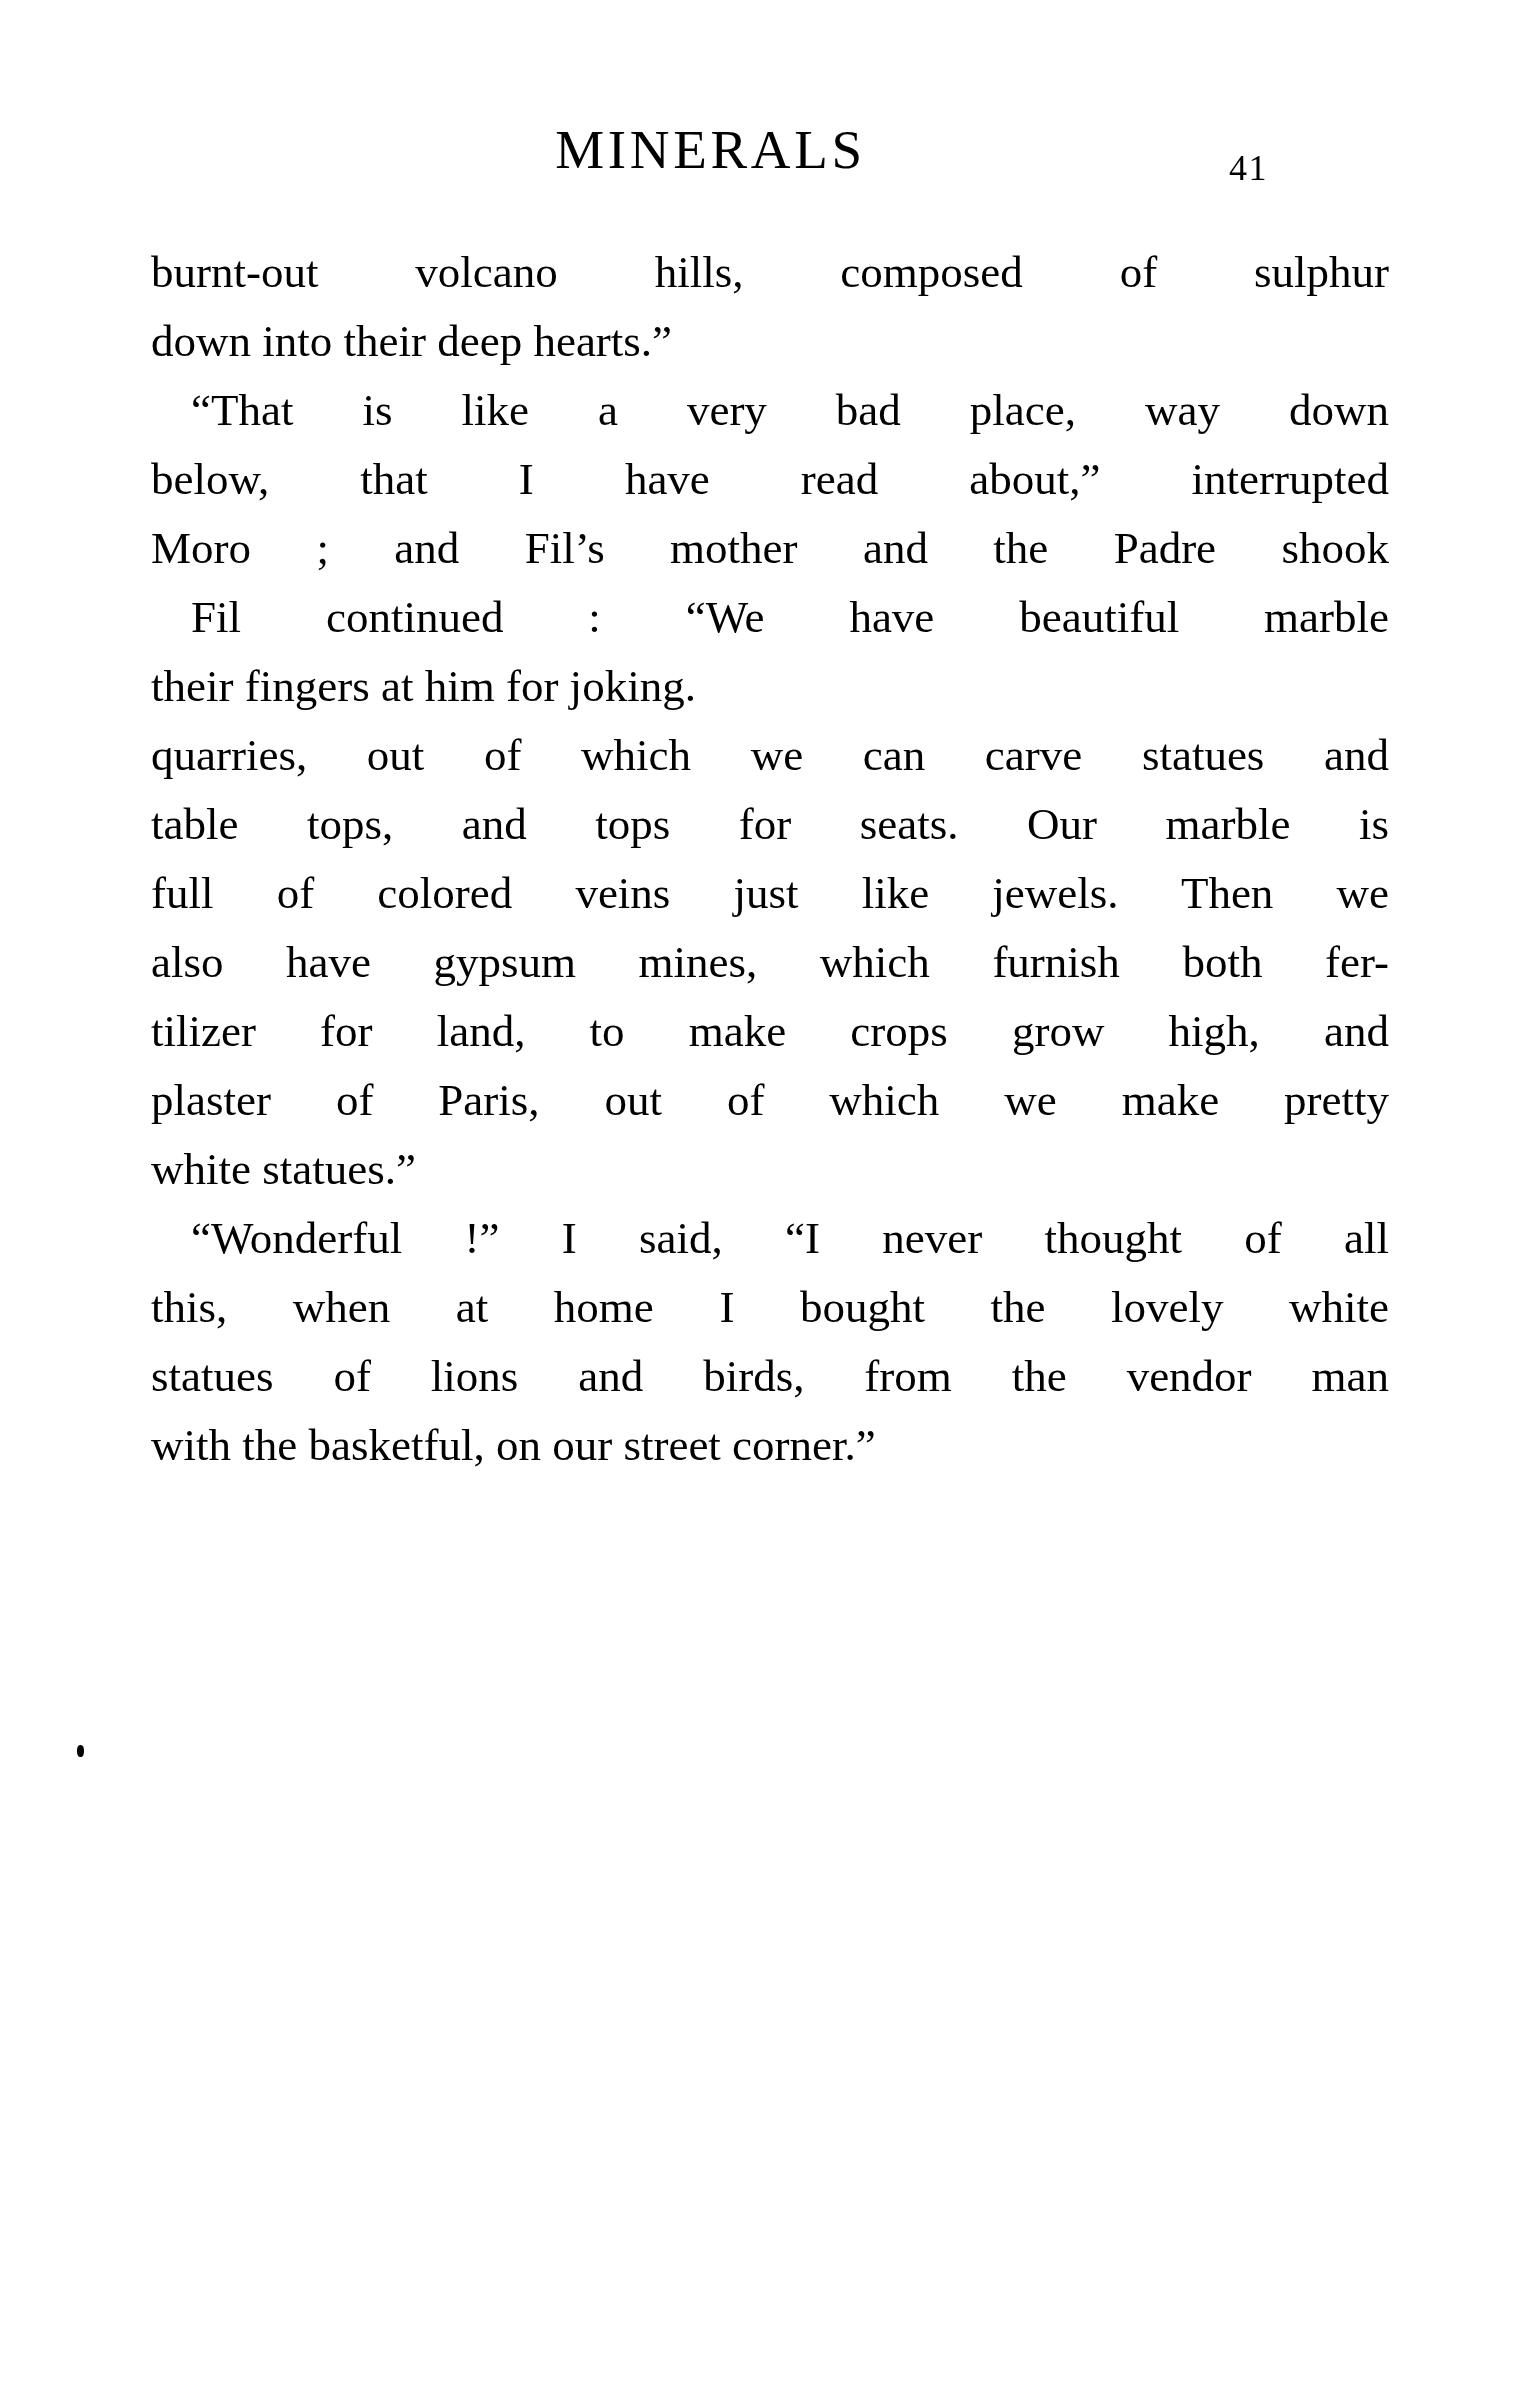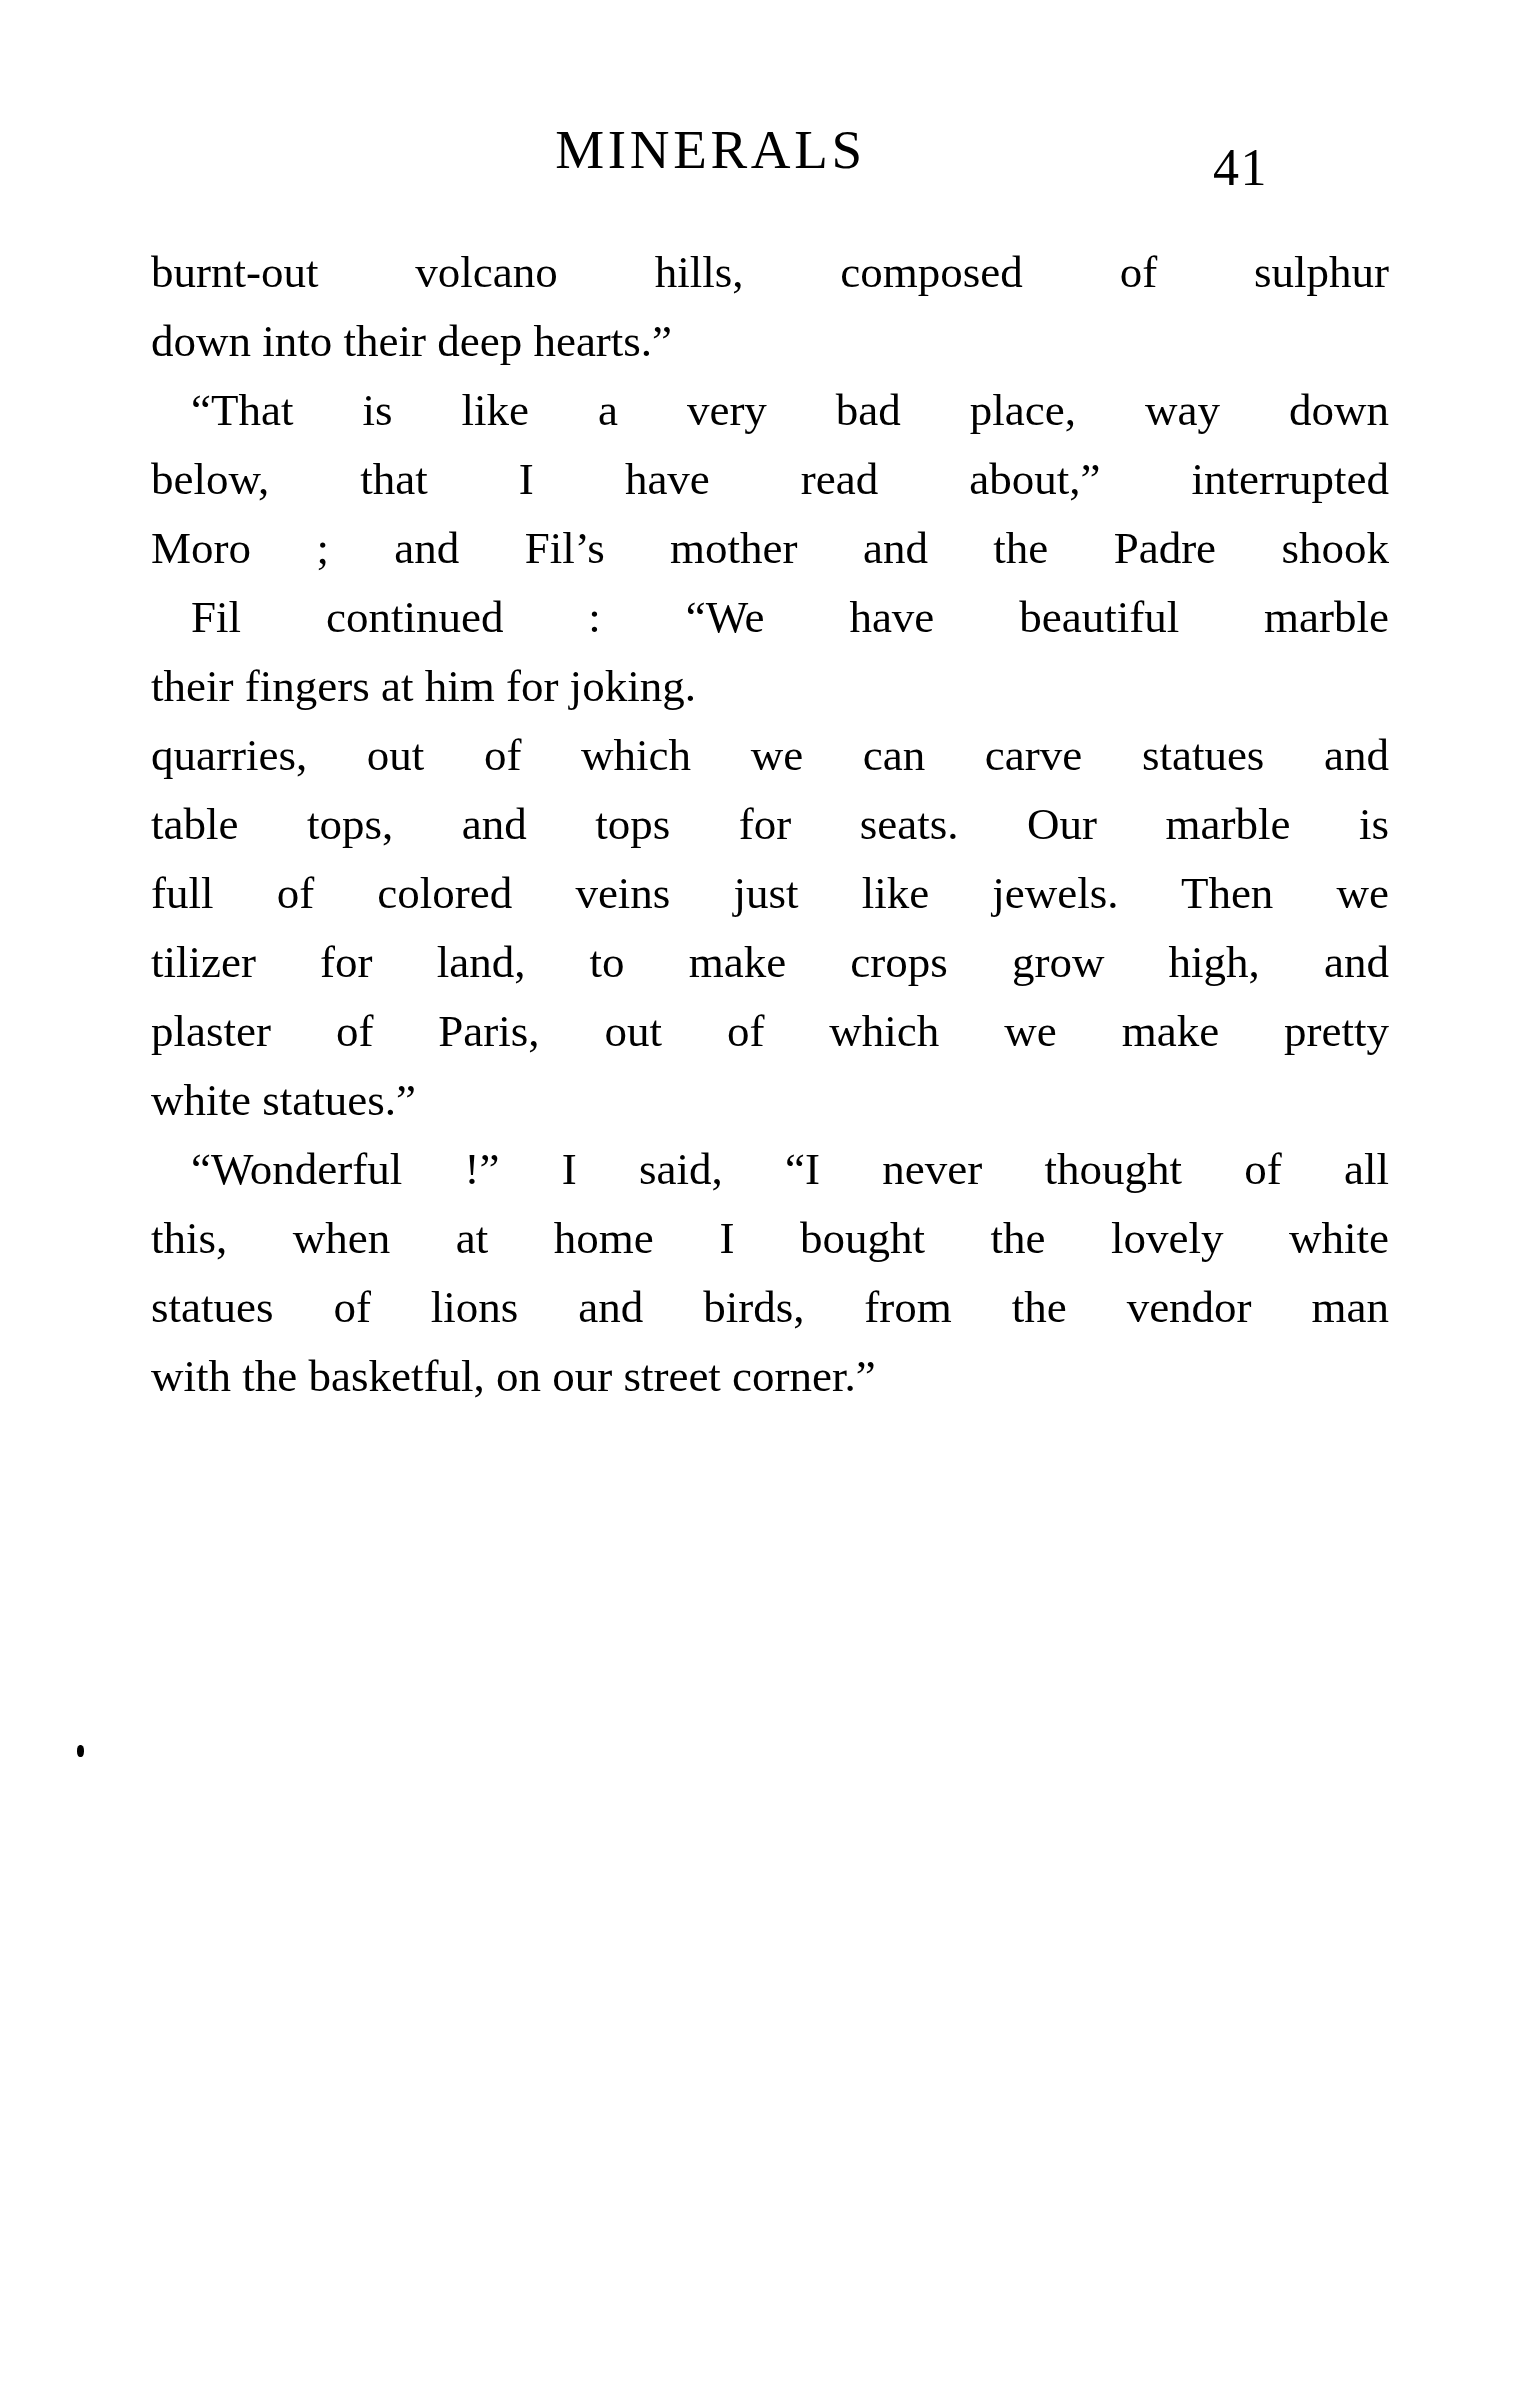--- a/index.html
+++ b/index.html
@@ -25,21 +25,21 @@
     text-indent: 24px;
     font-size: 55px;
     line-height: 55px;
     letter-spacing: 3.7px;
     white-space: nowrap;
   }
   .page-number {
     position: absolute;
     top: 142px;
     right: 129px;
-    font-size: 52px;
+    font-size: 36px;
     line-height: 52px;
     letter-spacing: 1.5px;
   }
   .page-body {
     position: absolute;
     top: 238px;
     left: 151px;
     width: 1238px;
   }
   .line {
@@ -77,20 +77,21 @@
       <div class="line">burnt-out volcano hills, composed of sulphur</div>
       <div class="line par-end">down into their deep hearts.”</div>
       <div class="line indent">“That is like a very bad place, way down</div>
       <div class="line">below, that I have read about,” interrupted</div>
       <div class="line">Moro ; and Fil’s mother and the Padre shook</div>
       <div class="line indent">Fil continued : “We have beautiful marble</div>
       <div class="line par-end">their fingers at him for joking.</div>
       <div class="line">quarries, out of which we can carve statues and</div>
       <div class="line">table tops, and tops for seats.  Our marble is</div>
       <div class="line">full of colored veins just like jewels.  Then we</div>
+      <div class="line">also have gypsum mines, which furnish both fer-</div>
       <div class="line">tilizer for land, to make crops grow high, and</div>
       <div class="line">plaster of Paris, out of which we make pretty</div>
       <div class="line par-end">white statues.”</div>
       <div class="line indent">“Wonderful !” I said, “I never thought of all</div>
       <div class="line">this, when at home I bought the lovely white</div>
       <div class="line">statues of lions and birds, from the vendor man</div>
       <div class="line par-end">with the basketful, on our street corner.”</div>
     </div>
   <div class="ink-speck"></div>
 </div>

